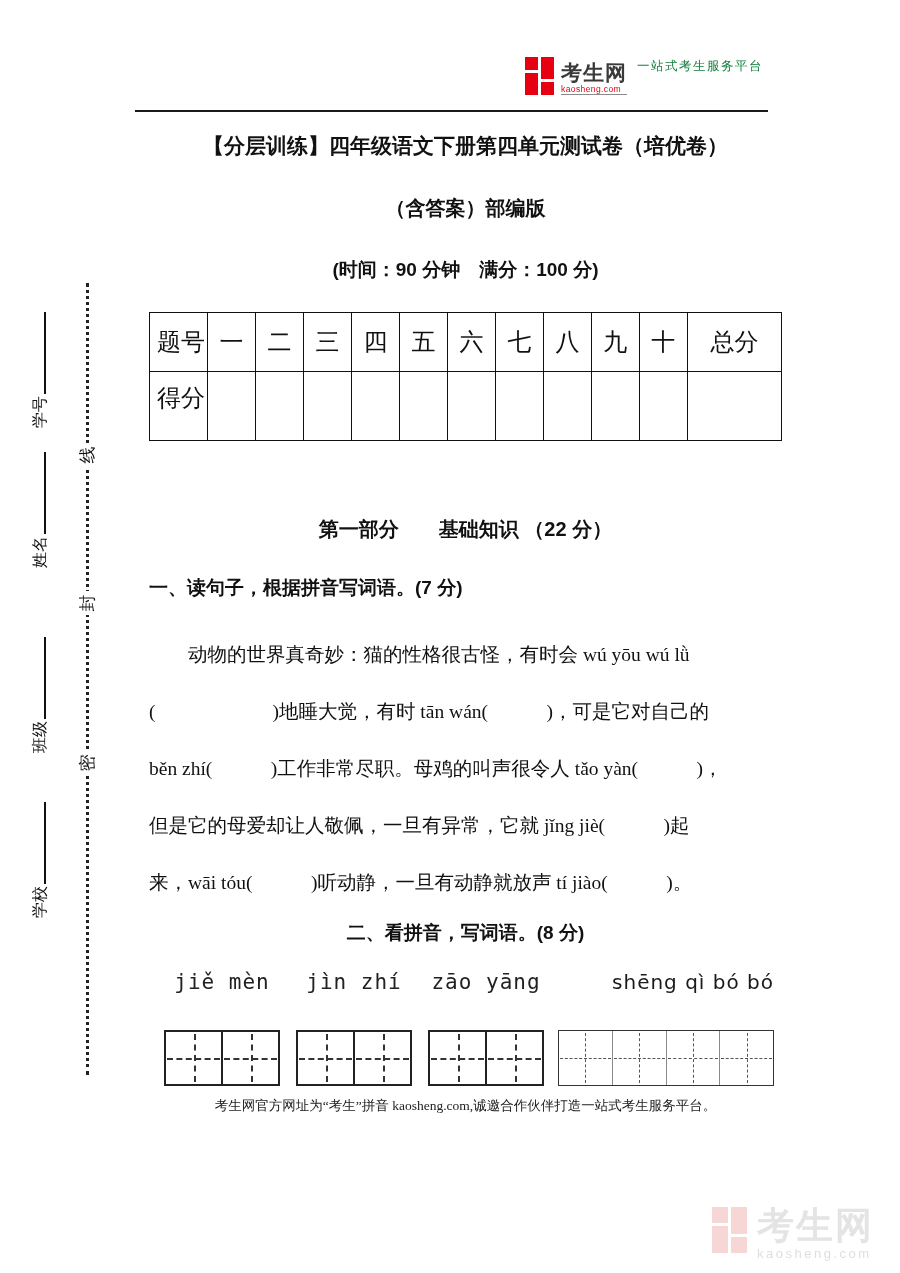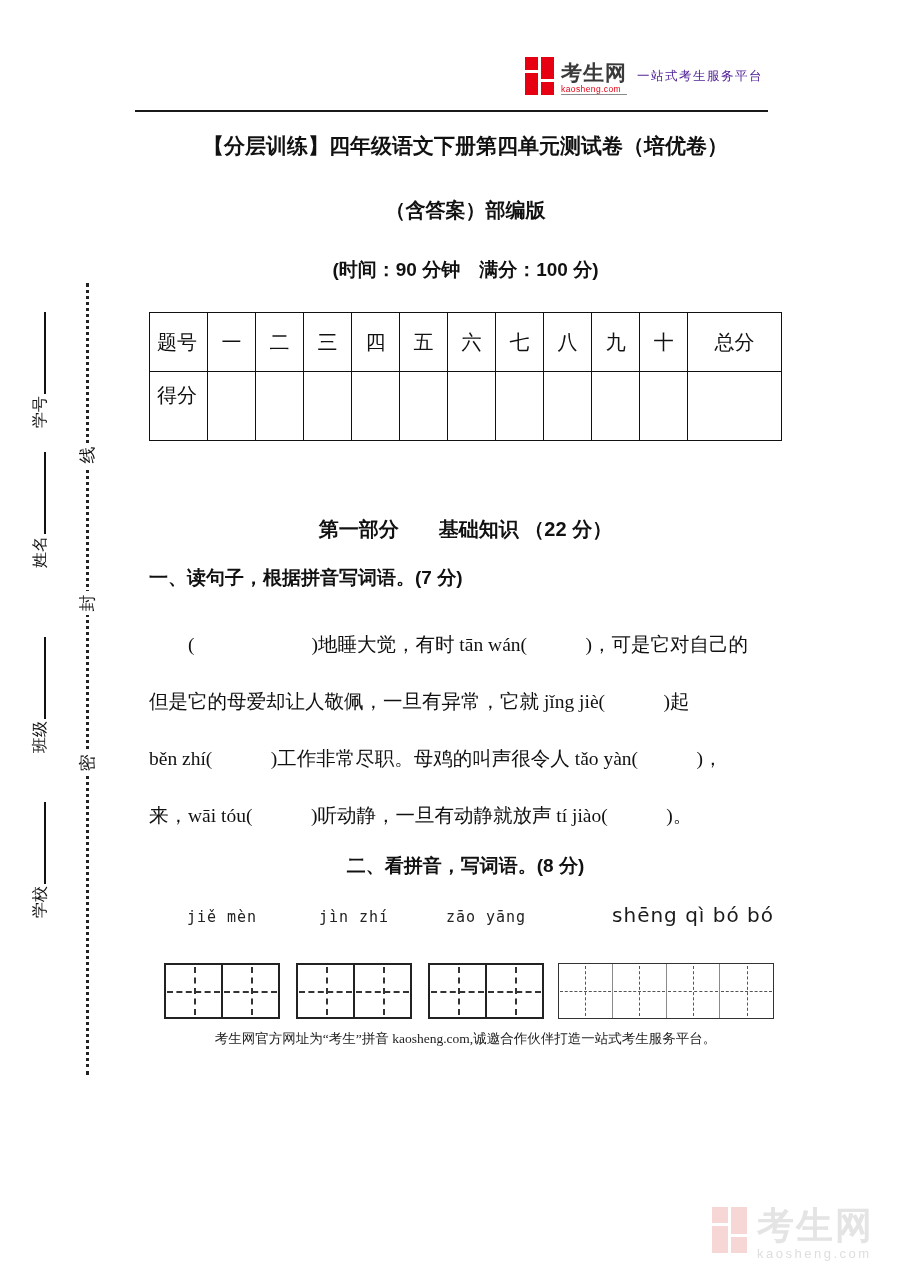--- a/index.html
+++ b/index.html
@@ -12,60 +12,60 @@
   
   .top-logo { position:absolute; top:57px; right:137px; display:flex; align-items:flex-end; gap:7px; }
   .brand-icon { display:flex; gap:3px; }
   .brand-icon .col { display:flex; flex-direction:column; gap:3px; }
   .brand-icon .sq   { width:13px; height:13px; }
   .brand-icon .tall { width:13px; height:22px; }
   .top-logo .sq, .top-logo .tall { background:#e60012; }
   .brand-text { display:flex; flex-direction:column; line-height:1; }
   .brand-name { font-family:"Liberation Sans", sans-serif; font-weight:bold; font-size:21px; color:#3a3a3a; letter-spacing:1px; }
   .brand-domain { font-family:"Liberation Sans", sans-serif; font-size:8.5px; color:#e60012; margin-top:2px; letter-spacing:.4px; border-bottom:1px solid #8a8a8a; padding-bottom:1px; }
-  .brand-tagline { font-family:"Liberation Sans", sans-serif; font-size:12.5px; color:#4c1d95; margin-bottom:10px; margin-left:3px; letter-spacing:1.5px; }
+  .brand-tagline { font-family:"Liberation Sans", sans-serif; font-size:12.5px; color:#15803d; margin-bottom:20px; margin-left:3px; letter-spacing:1.5px; }
 
   .header-rule { position:absolute; left:135px; top:110px; width:633px; height:2px; background:#1a1a1a; }
 
   
   .v-field { position:absolute; left:-33px; width:146px; height:20px;
     transform:rotate(-90deg); display:flex; align-items:center; justify-content:center;
     font-size:16px; color:#111; white-space:nowrap; }
   .v-field .blank { display:inline-block; width:82px; height:11px; border-bottom:2px solid #111; margin-left:2px; }
   .seal-line { position:absolute; left:86px; top:283px; height:792px; width:0; border-left:3px dotted #222; }
   .seal-char { position:absolute; left:76px; width:24px; text-align:center;
     transform:rotate(-90deg); background:#fff; font-size:17px; line-height:20px; }
 
   
   .content { position:absolute; left:149px; top:0; width:633px; overflow:hidden; }
   .doc-title   { margin-top:131px; text-align:center; font-family:"Liberation Sans",sans-serif; font-weight:bold; font-size:21px; line-height:30px; }
-  .doc-subtitle{ margin-top:35px;  text-align:center; font-family:Liberation Sans, sans-serif; font-weight:bold; font-size:20px; line-height:28px; }
+  .doc-subtitle{ margin-top:35px;  text-align:center; font-family:Liberation Mono, monospace; font-weight:bold; font-size:20px; line-height:28px; }
   .doc-meta    { margin-top:32px;  text-align:center; font-family:"Liberation Sans",sans-serif; font-weight:bold; font-size:19px; line-height:27px; }
 
   table.score { margin-top:29px; width:100%; border-collapse:collapse; }
-  table.score td { border:1.5px solid #111; font-size:20px; text-align:center; vertical-align:middle; }
+  table.score td { border:1.5px solid #111; font-size:24px; text-align:center; vertical-align:middle; }
   table.score tr.r1 td { height:59px; }
   table.score tr.r2 td { height:69px; vertical-align:top; padding-top:10px; }
   table.score td.lbl { width:58px; text-align:left; padding-left:7px; }
   table.score tr.r1 td.lbl { padding-top:0; }
 
   .part-heading { margin-top:74px; text-align:center; font-family:"Liberation Sans",sans-serif; font-weight:bold; font-size:20px; line-height:28px; }
-  .q-title { margin-top:22px; font-family:"Liberation Sans",sans-serif; font-weight:bold; font-size:19px; line-height:26px; }
+  .q-title { margin-top:32px; font-family:"Liberation Sans",sans-serif; font-weight:bold; font-size:19px; line-height:26px; }
   .para { margin-top:25px; font-size:19.5px; }
   .para .line { line-height:57px; white-space:pre-wrap; }
   .para .line:first-child { text-indent:39px; }
   .q-title.q2 { margin-top:9px;text-align:center; }
 
   .py-row { display:flex; padding-left:15px; margin-top:24px; align-items:baseline; }
   .py-slot { display:inline-block; text-align:center; }
   .py-slot.s2c { width:116px; }
   .py-slot.s4c { width:216px; }
   .py-slot + .py-slot { margin-left:16px; }
   .py-slot.s4c { margin-left:14px;text-align:right; }
-  .py-mono { font-family:"DejaVu Sans Mono", monospace; font-size:15px; letter-spacing:1px; color:#222; }
+  .py-mono { font-family:"DejaVu Sans Mono", monospace; font-size:21px; letter-spacing:1px; color:#222; }
   .py-sans { font-family:"DejaVu Sans", "Liberation Sans", sans-serif; font-size:20px; letter-spacing:1px; color:#1a1a1a; }
   .py-row.row2 { margin-top:31px; }
 
   .grids { display:flex; padding-left:15px; margin-top:36px; }
   .grid-box { display:flex; height:56px; }
   .grid-box + .grid-box { margin-left:16px; }
   .grid-box.thick { width:116px; border:2px solid #222; }
   .grid-box.thin  { width:216px; border:1px solid #333; margin-left:14px; }
   .tian-cell { position:relative; flex:1; }
   .grid-box.thick .tian-cell + .tian-cell { border-left:2px solid #222; }
@@ -169,23 +169,24 @@
             <td></td>
             <td></td>
           </tr>
     </tbody>
       </table>
 
     <div class="part-heading">第一部分　　基础知识 （22 分）</div>
 
     <div class="q-title">一、读句子，根据拼音写词语。(7 分)</div>
     <div class="para">
+      <div class="line">动物的世界真奇妙：猫的性格很古怪，有时会 wú yōu wú lǜ</div>
       <div class="line">(　　　　　　)地睡大觉，有时 tān wán(　　　)，可是它对自己的</div>
+      <div class="line">běn zhí(　　　)工作非常尽职。母鸡的叫声很令人 tǎo yàn(　　　)，</div>
       <div class="line">但是它的母爱却让人敬佩，一旦有异常，它就 jǐng jiè(　　　)起</div>
-      <div class="line">běn zhí(　　　)工作非常尽职。母鸡的叫声很令人 tǎo yàn(　　　)，</div>
       <div class="line">来，wāi tóu(　　　)听动静，一旦有动静就放声 tí jiào(　　　)。</div>
     </div>
 
     <div class="q-title q2">二、看拼音，写词语。(8 分)</div>
 
     <div class="py-row row1">
       <span class="py-slot s2c py-mono">jiě mèn</span>
       <span class="py-slot s2c py-mono">jìn zhí</span>
       <span class="py-slot s2c py-mono">zāo yāng</span>
       <span class="py-slot s4c py-sans">shēng qì bó bó</span>

